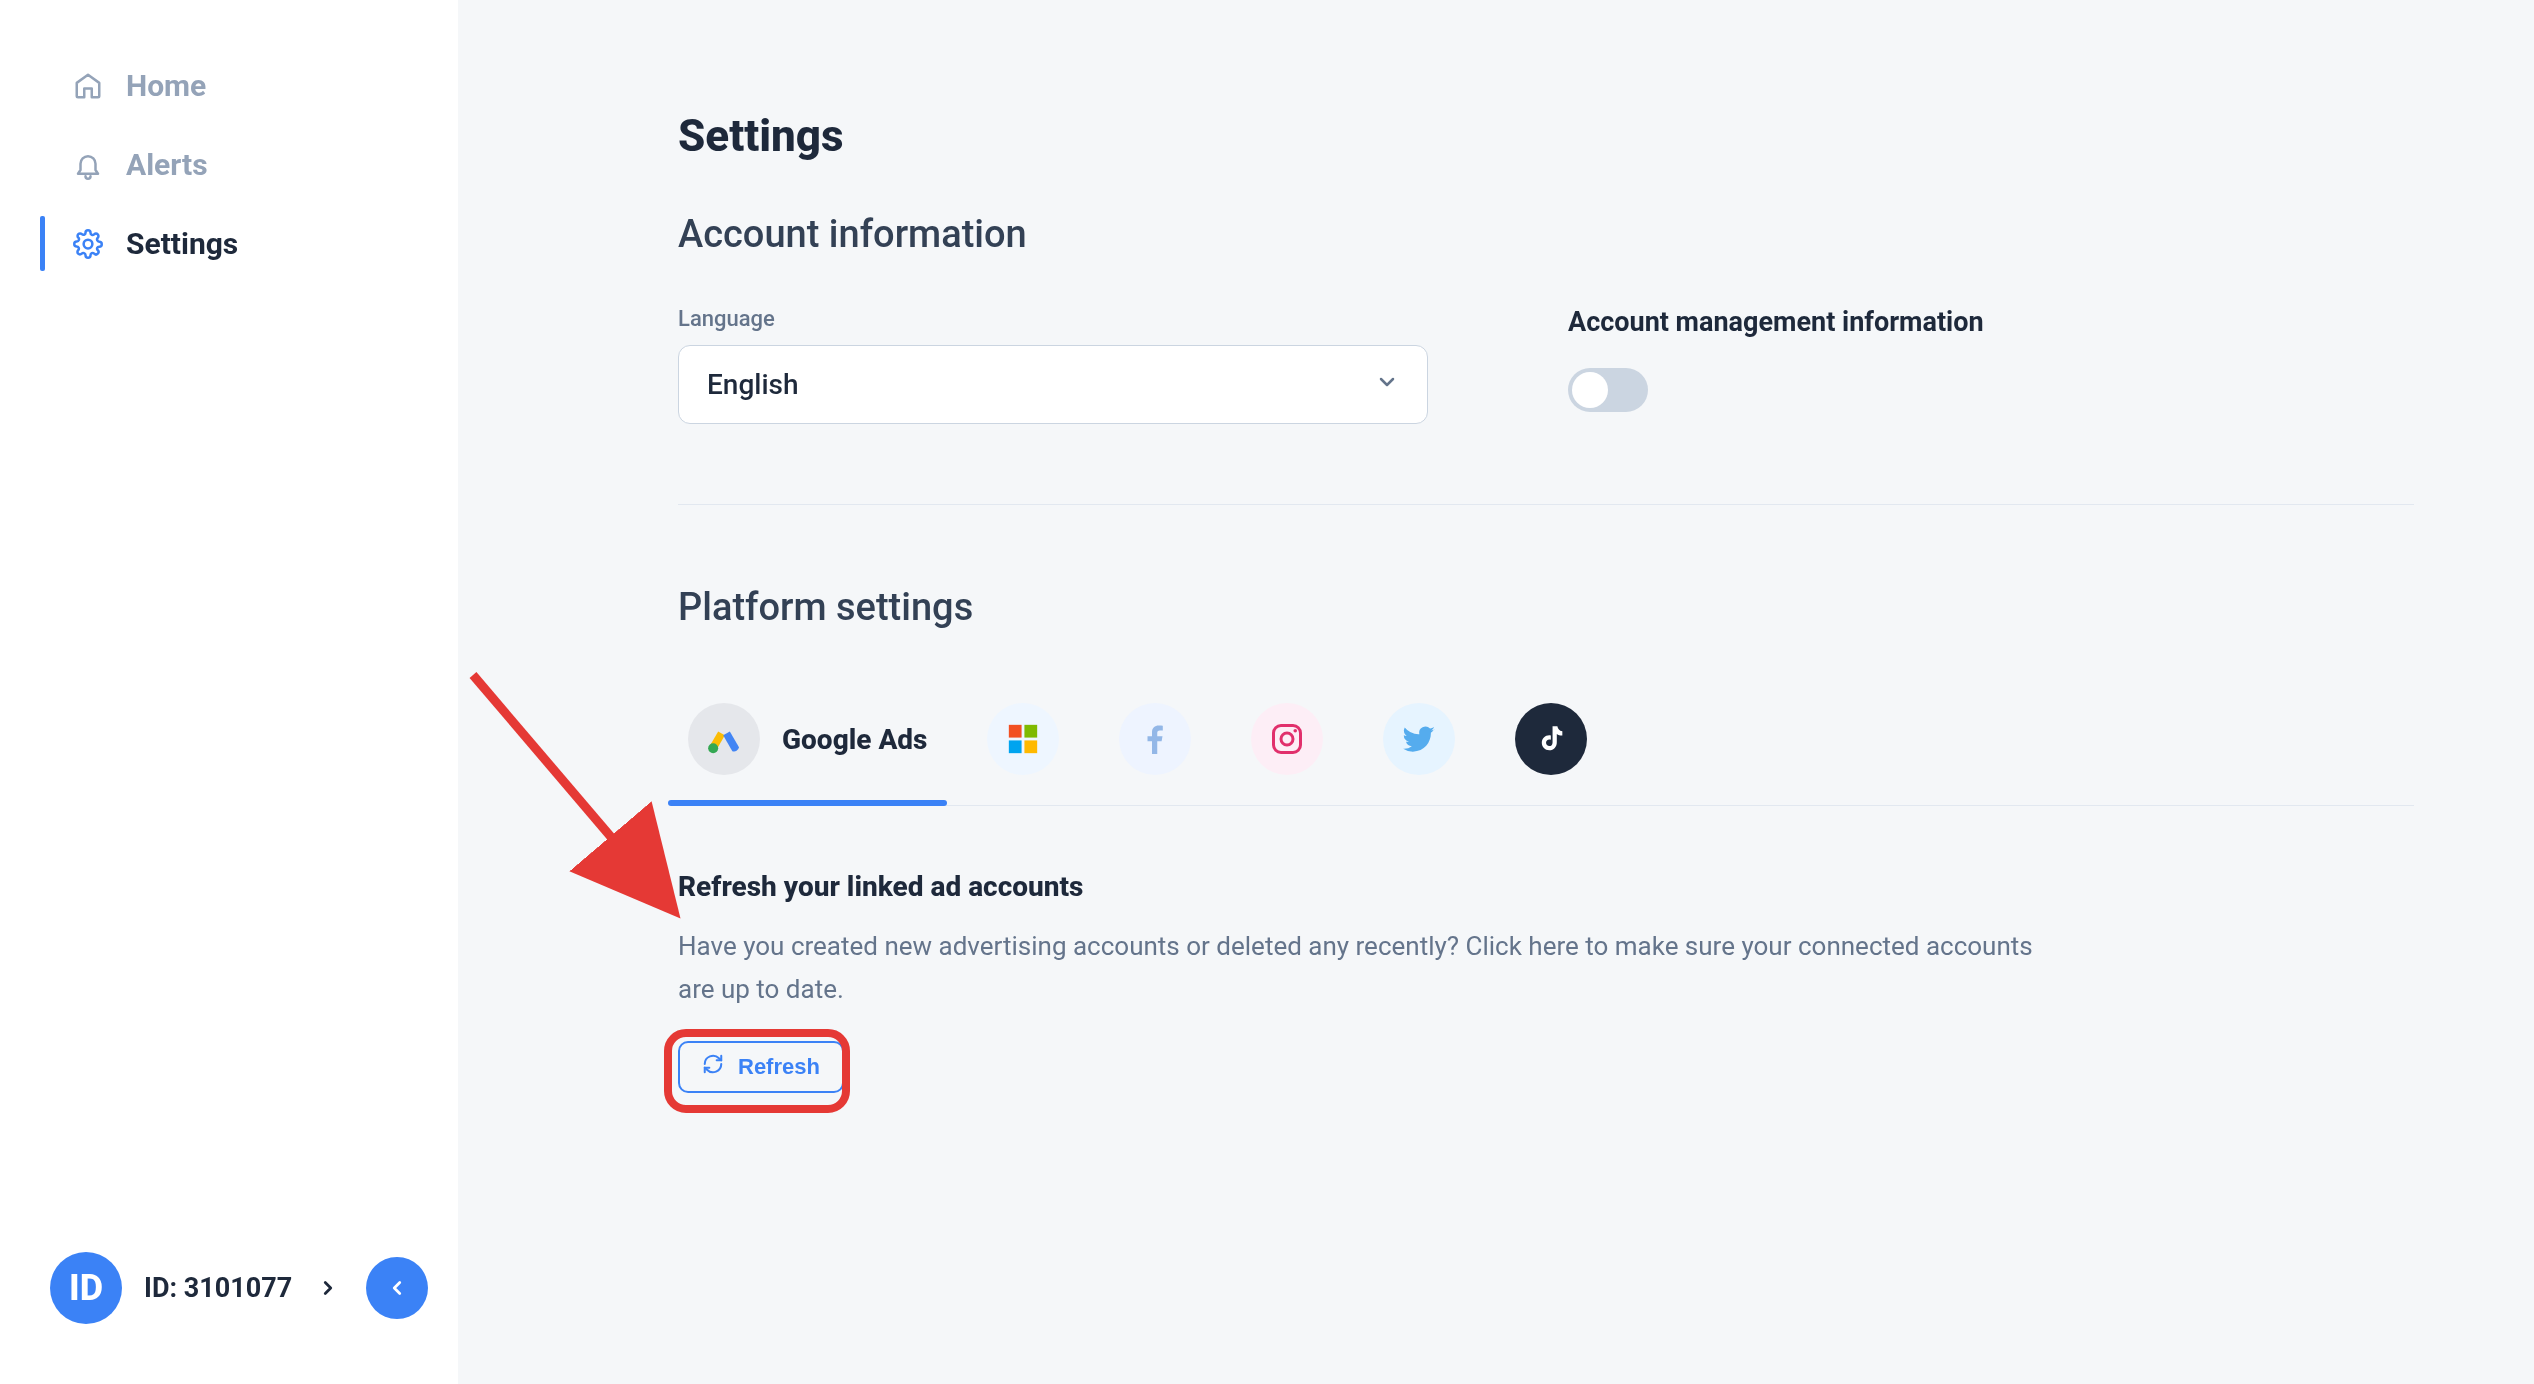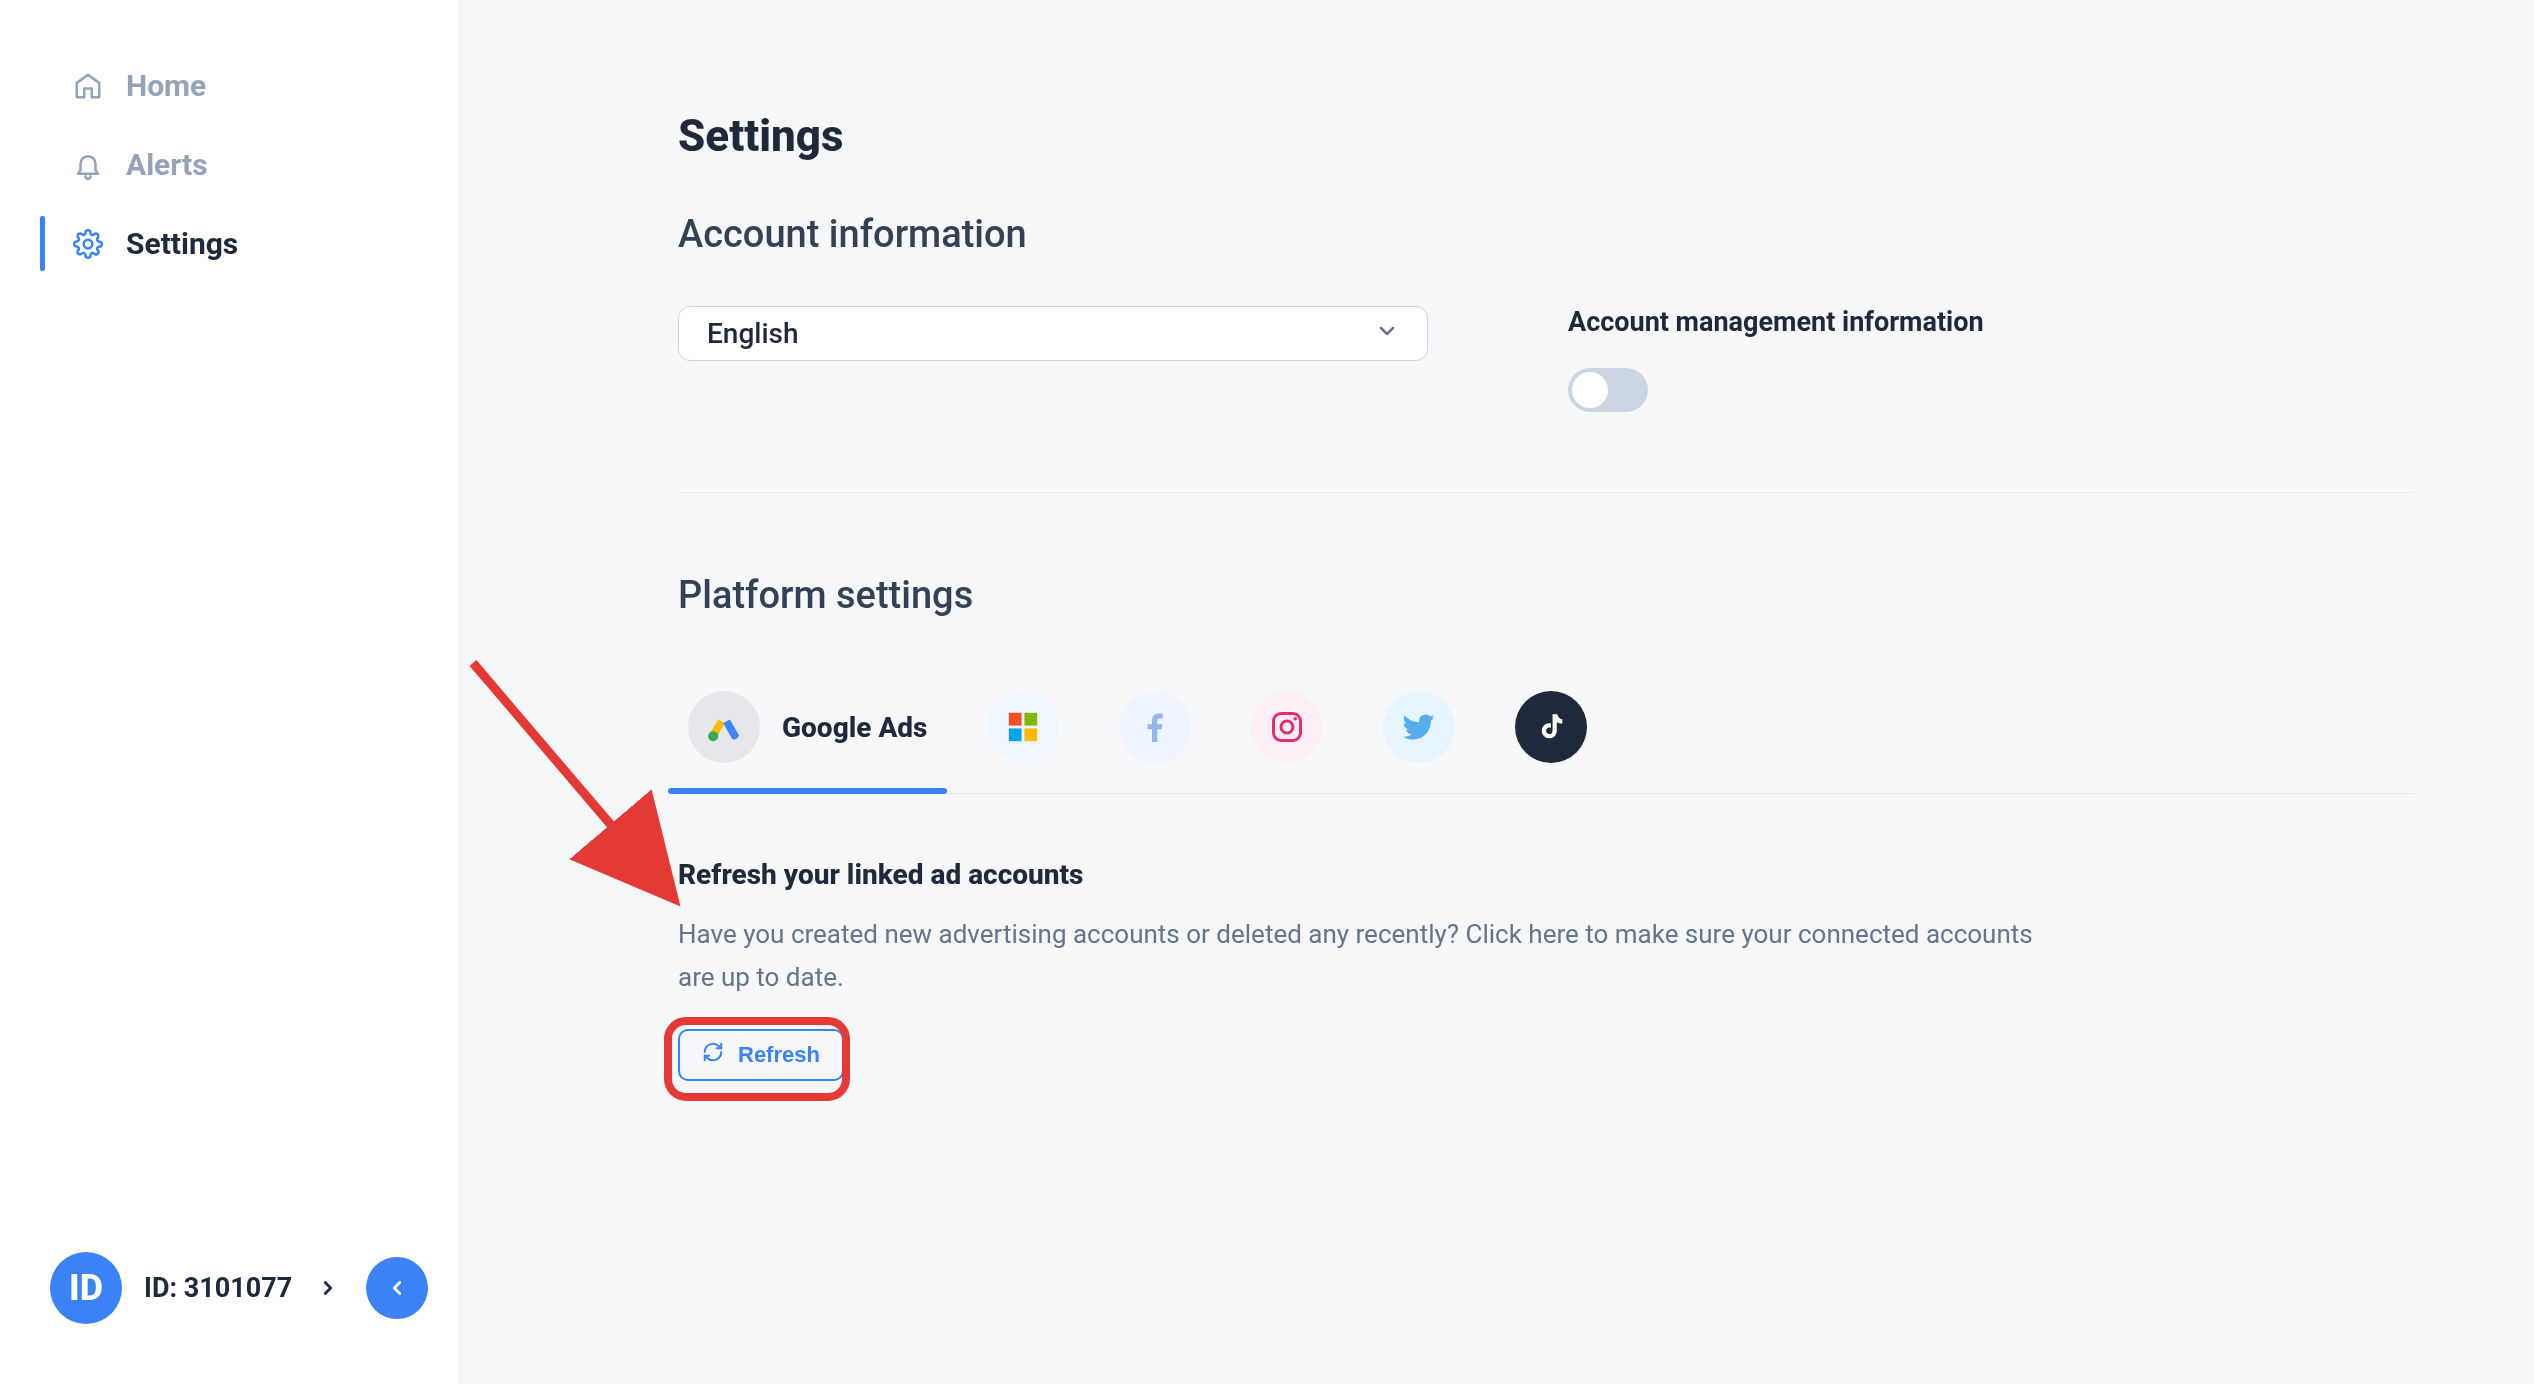--- a/index.html
+++ b/index.html
@@ -88,21 +88,21 @@
   display: flex; gap: 140px; align-items: flex-start;
   padding-bottom: 80px;
   border-bottom: 1px solid #e2e8f0;
   margin-bottom: 80px;
 }
 .field-block { flex: 0 0 750px; }
 .field-label { font-size: 22px; color: #64748b; font-weight: 500; margin-bottom: 14px; }
 .select-box {
   display:flex; align-items:center; justify-content:space-between;
   background:#fff; border:1px solid #cbd5e1; border-radius:12px;
-  padding: 10px 28px; font-size:28px; font-weight:500; color:#1e293b;
+  padding: 22px 28px; font-size:28px; font-weight:500; color:#1e293b;
   cursor:pointer;
 }
 .mgmt-block { flex: 1; }
 .mgmt-title { font-size: 27px; font-weight: 700; color:#1e293b; margin-bottom: 30px; }
 .toggle-row { display:flex; align-items:center; gap: 28px; }
 .toggle {
   width: 80px; height: 44px; border-radius: 22px; background:#cbd5e1; position:relative; cursor:pointer;
 }
 .toggle .knob {
   position:absolute; left:4px; top:4px; width:36px; height:36px; background:#fff; border-radius:50%;
@@ -200,20 +200,21 @@
     </div>
   </aside>
 
   <main class="main">
     <h1 class="page-title">Settings</h1>
 
     <h2 class="section-title">Account information</h2>
 
     <div class="account-row">
       <div class="field-block">
+        <div class="field-label">Language</div>
         <div class="select-box">
           <span>English</span>
           <span>
             <svg width="24" height="24" viewBox="0 0 24 24" fill="none" stroke="#64748b" stroke-width="2.5" stroke-linecap="round" stroke-linejoin="round">
                 <polyline points="6 9 12 15 18 9"></polyline>
               </svg>
           </span>
         </div>
       </div>
       <div class="mgmt-block">

